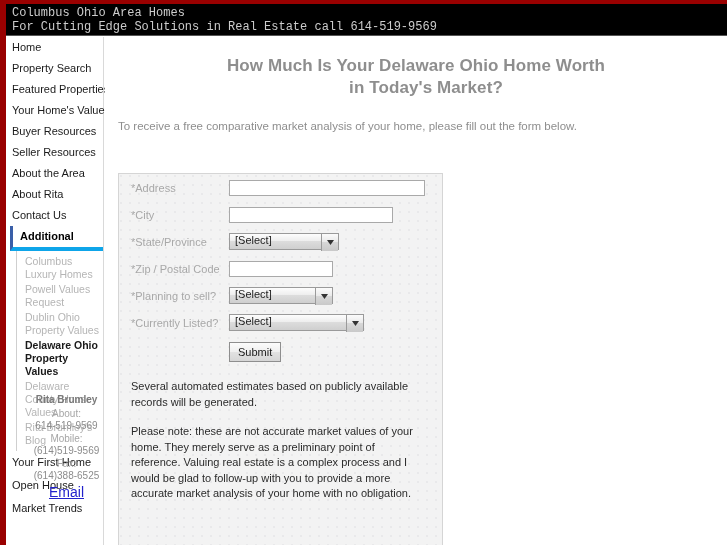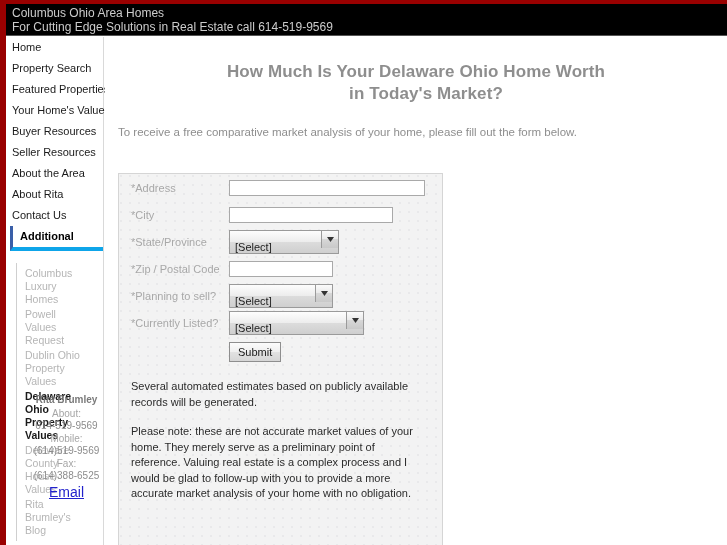--- a/index.html
+++ b/index.html
@@ -19,20 +19,21 @@
     border-left: 6px solid #990000;
   }
   
   #header {
     position: absolute;
     left: 0; top: 0;
     width: 721px; height: 32px;
     background: #000000;
     border-bottom: 1px solid #555555;
     padding: 2px 0 0 6px;
+    font-family: Liberation Mono, monospace;
   }
   .site-title {
     color: #cccccc;
     font-size: 12px;
     line-height: 14px;
     white-space: nowrap;
   }
   .site-tagline {
     color: #cccccc;
     font-size: 12px;
@@ -60,21 +61,21 @@
   .nav-item.active-section {
     font-weight: bold;
     color: #000000;
     border-left: 3px solid #3a5fa8;
     border-bottom: 4px solid #0ea5e9;
     padding-left: 7px;
     margin-left: 4px;
     width: 93px;
   }
   .subnav {
-    margin: 12px;
+    margin: 0;
     padding: 3px 0 3px 0;
     border-left: 1px solid #cfcfcf;
     margin-left: 10px;
   }
   .subnav-item {
     display: block;
     font-size: 10.5px;
     line-height: 13px;
     color: #b5b5b5;
     padding: 1px 2px 1px 8px;
@@ -118,21 +119,21 @@
     width: 622px;
     height: 512px;
     background: #ffffff;
   }
   #page-heading {
     text-align: center;
     color: #8e8e8e;
     font-size: 17px;
     font-weight: bold;
     line-height: 22px;
-    padding-top: 24px;
+    padding-top: 18px;
     letter-spacing: 0.1px;
   }
   #page-heading .line2 { display: block; margin-left: 20px; }
   #intro-text {
     color: #8e8e8e;
     font-size: 11.5px;
     line-height: 15px;
     padding: 20px 0 0 13px;
   }
   
@@ -169,25 +170,25 @@
     padding: 0 2px;
     color: #222;
     outline: none;
   }
   .txt.w-address { width: 196px; }
   .txt.w-city    { width: 164px; }
   .txt.w-zip     { width: 104px; }
 
   .sel {
     position: relative;
-    height: 24px;
+    height: 17px;
     border: 1px solid #9a9a9a;
     background: linear-gradient(#fdfdfd 0%, #ededed 48%, #dcdcdc 50%, #cfcfcf 100%);
     display: inline-flex;
-    align-items: flex-end;
+    align-items: flex-start;
     font-size: 11px;
     color: #222222;
     padding-left: 5px;
     cursor: pointer;
     user-select: none;
   }
   .sel.w-state { width: 110px; }
   .sel.w-sell  { width: 104px; }
   .sel.w-list  { width: 135px; }
   .sel .arrow-box {

